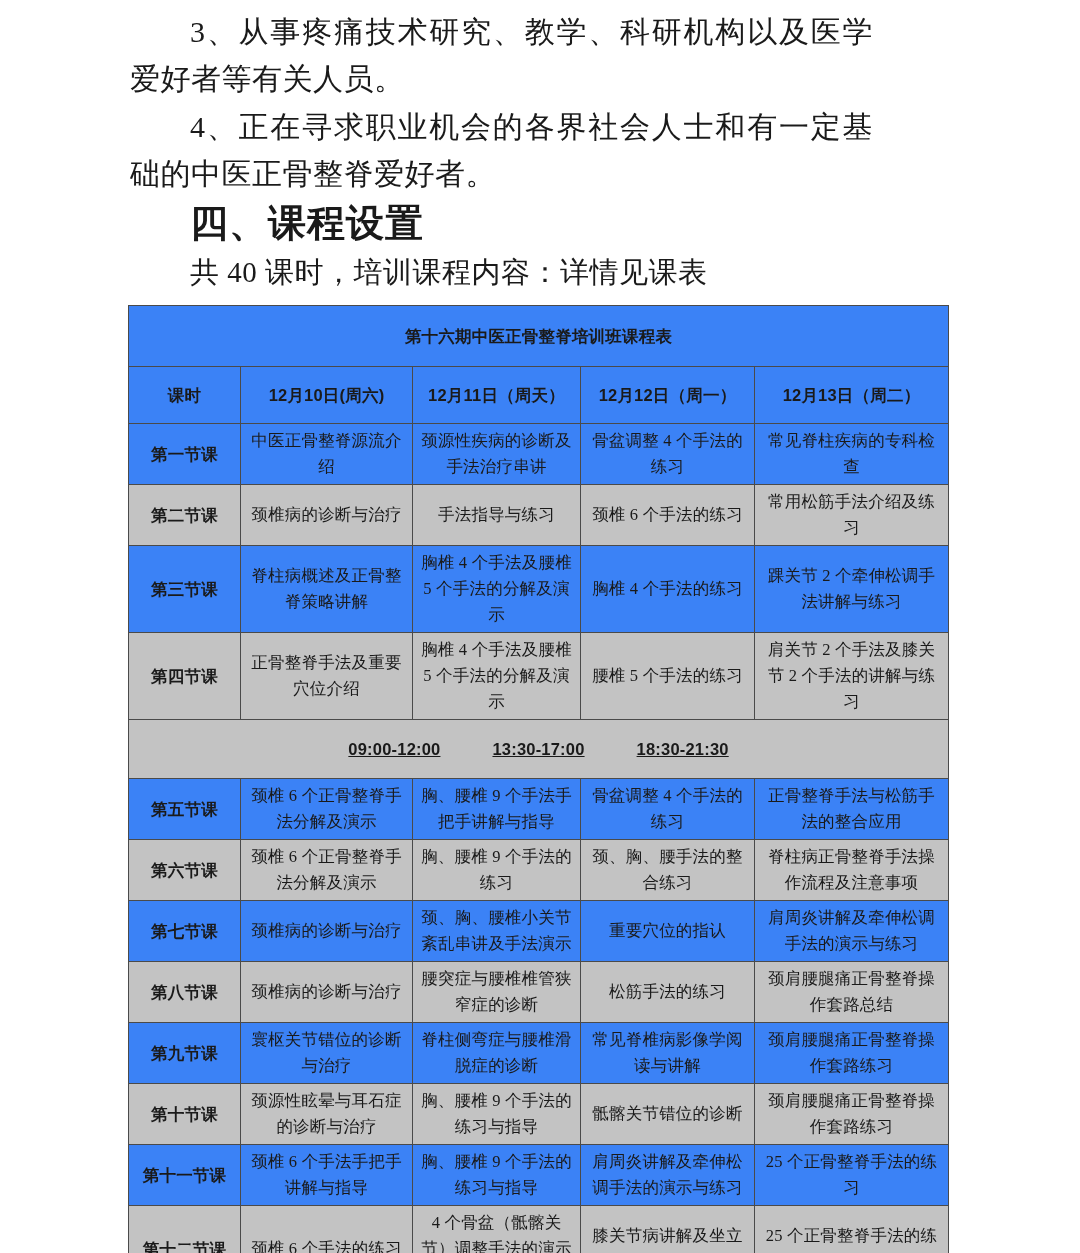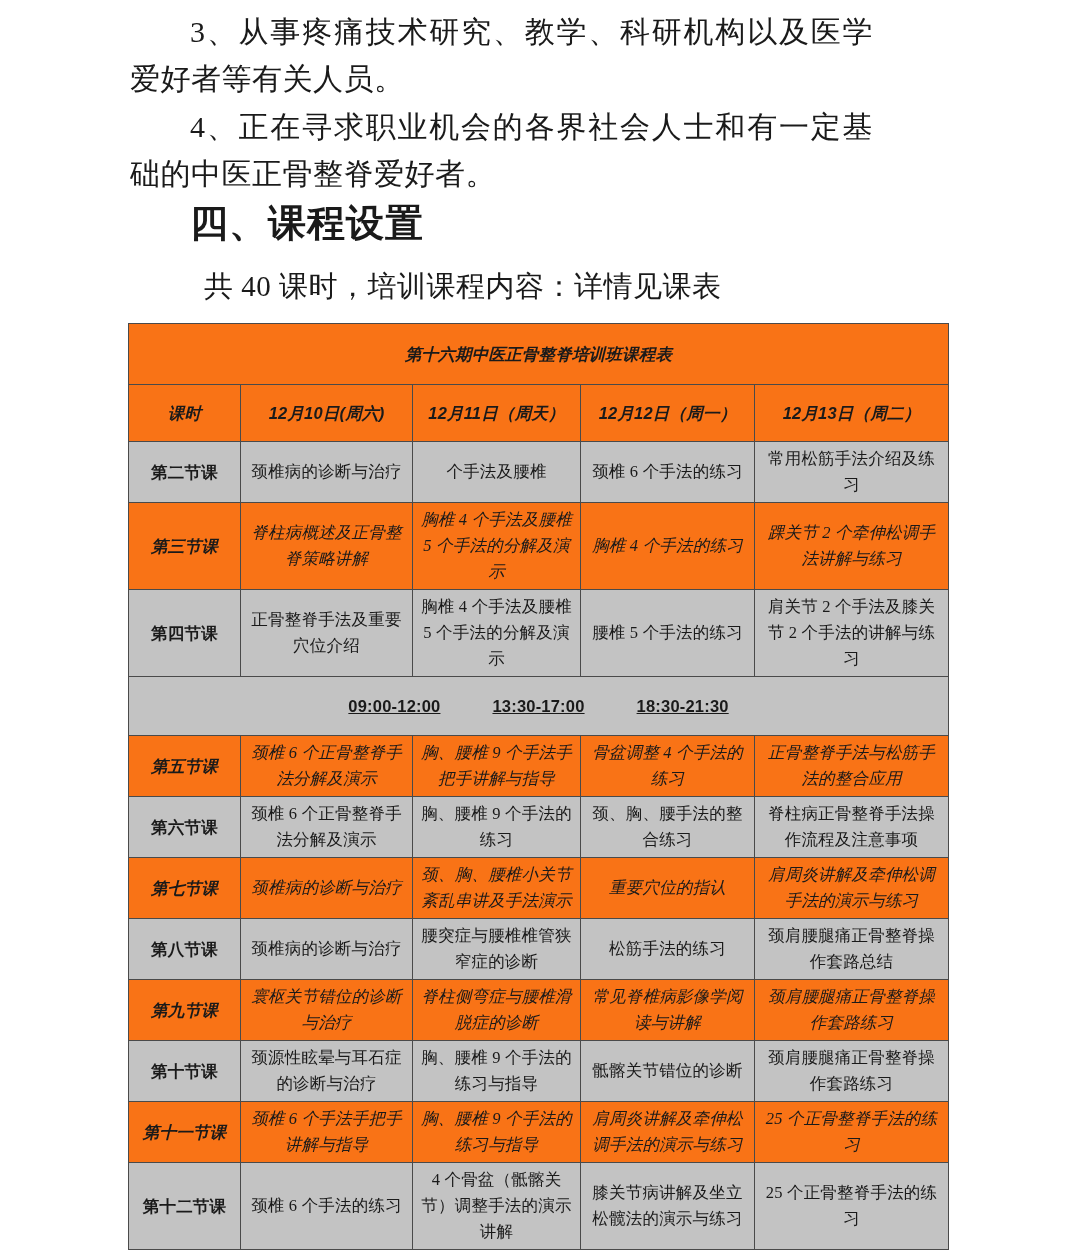--- a/index.html
+++ b/index.html
@@ -44,21 +44,21 @@
     font-weight: bold;
     font-family: "Liberation Sans", "DejaVu Sans", sans-serif;
     text-indent: 60px;
     margin: 0;
     letter-spacing: 1px;
   }
   .subline {
     font-size: 29px;
     line-height: 46px;
     text-indent: 60px;
-    margin: 14px;
+    margin: 0;
     letter-spacing: 0.5px;
   }
 
   
   .table-wrap {
     margin: 10px 0 0 128px;
     width: 820px;
   }
   table.schedule {
     border-collapse: collapse;
@@ -104,21 +104,21 @@
     letter-spacing: 1px;
     height: 50px;
     text-decoration: underline;
   }
   .time-inner {
     display: flex;
     justify-content: center;
     gap: 52px;
   }
   tr.shaded td { background: #c3c3c3; }
-  tr.plain td  { background: #f97316; font-style: italic; }
+  tr.plain td  { background: #3b82f6; }
 
   
   col.c0 { width: 112px; }
   col.c1 { width: 172px; }
   col.c2 { width: 168px; }
   col.c3 { width: 174px; }
   col.c4 { width: 194px; }
 </style>
 </head>
 <body>
@@ -146,24 +146,31 @@
           <td class="title-cell" colspan="5">第十六期中医正骨整脊培训班课程表</td>
         </tr>
         <tr class="plain">
           <td class="colhead">课时</td>
           <td class="colhead">12月10日(周六)</td>
           <td class="colhead">12月11日（周天）</td>
           <td class="colhead">12月12日（周一）</td>
           <td class="colhead">12月13日（周二）</td>
         </tr>
 
+      <tr class="plain">
+            <td class="period">第一节课</td>
+            <td>中医正骨整脊源流介绍</td>
+            <td>颈源性疾病的诊断及手法治疗串讲</td>
+            <td>骨盆调整 4 个手法的练习</td>
+            <td>常见脊柱疾病的专科检查</td>
+          </tr>
           <tr class="shaded">
             <td class="period">第二节课</td>
             <td>颈椎病的诊断与治疗</td>
-            <td>个手法及腰椎</td>
+            <td>手法指导与练习</td>
             <td>颈椎 6 个手法的练习</td>
             <td>常用松筋手法介绍及练习</td>
           </tr>
           <tr class="plain">
             <td class="period">第三节课</td>
             <td>脊柱病概述及正骨整脊策略讲解</td>
             <td>胸椎 4 个手法及腰椎 5 个手法的分解及演示</td>
             <td>胸椎 4 个手法的练习</td>
             <td>踝关节 2 个牵伸松调手法讲解与练习</td>
           </tr>

